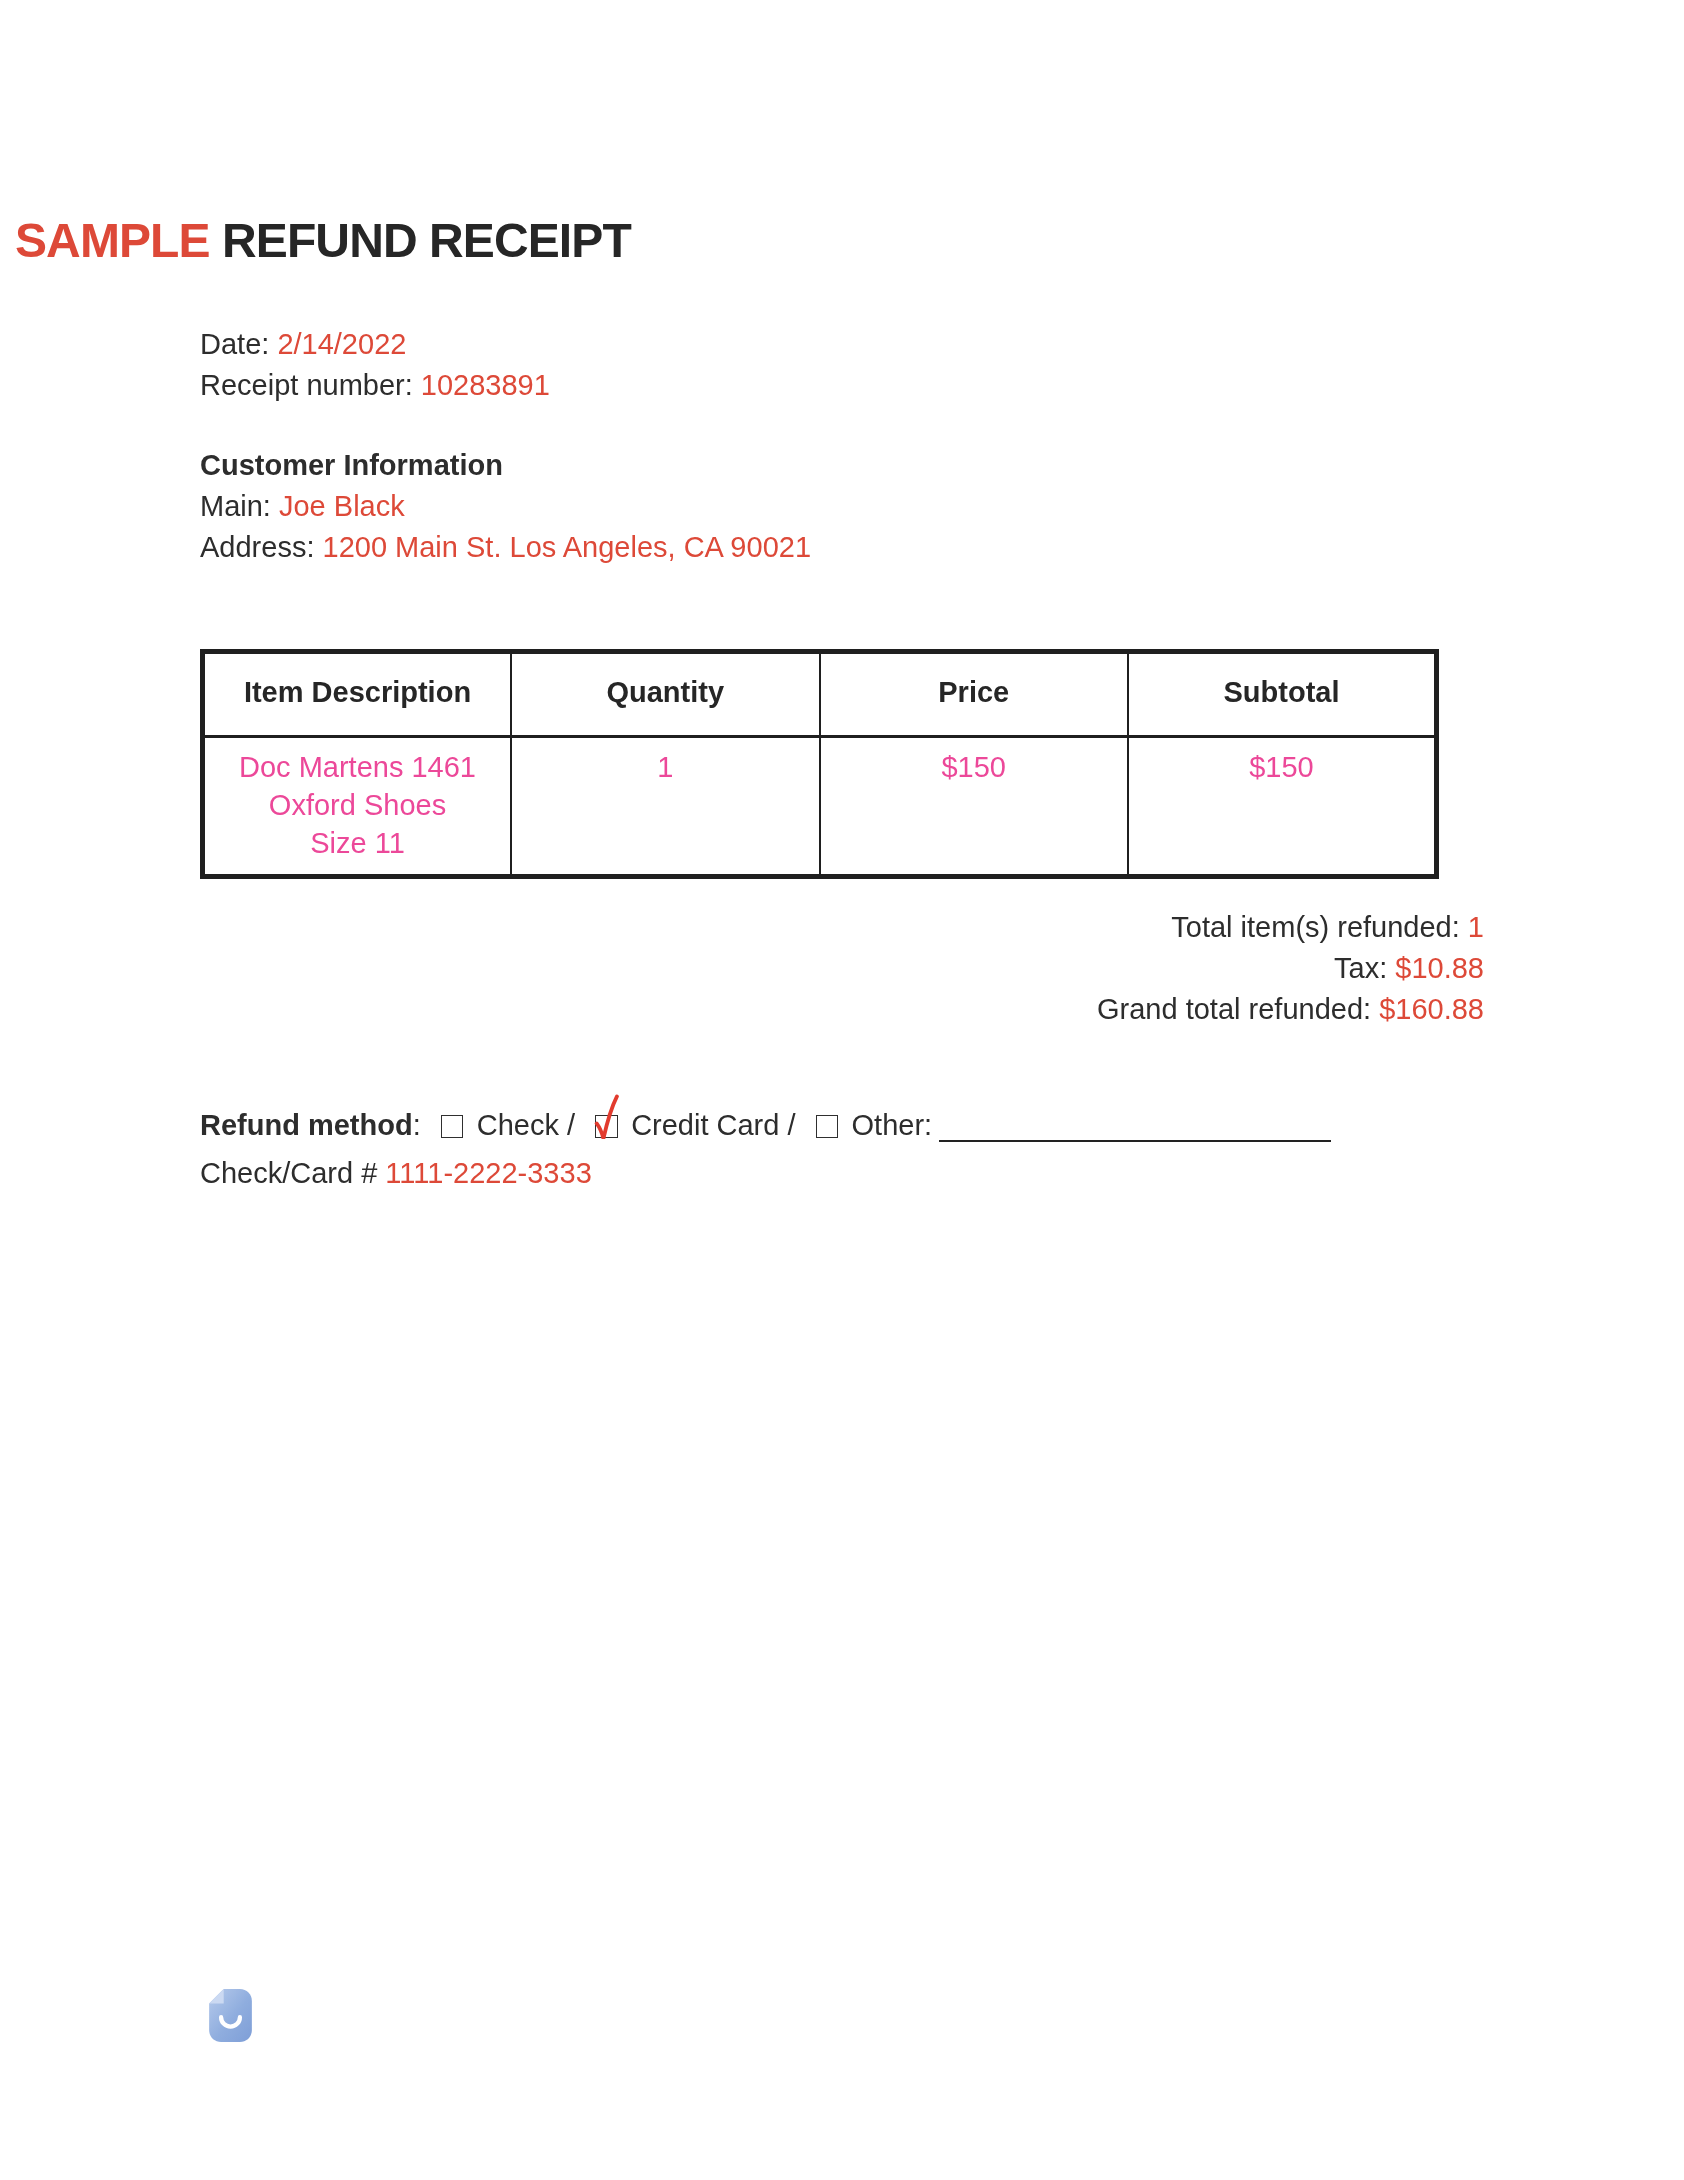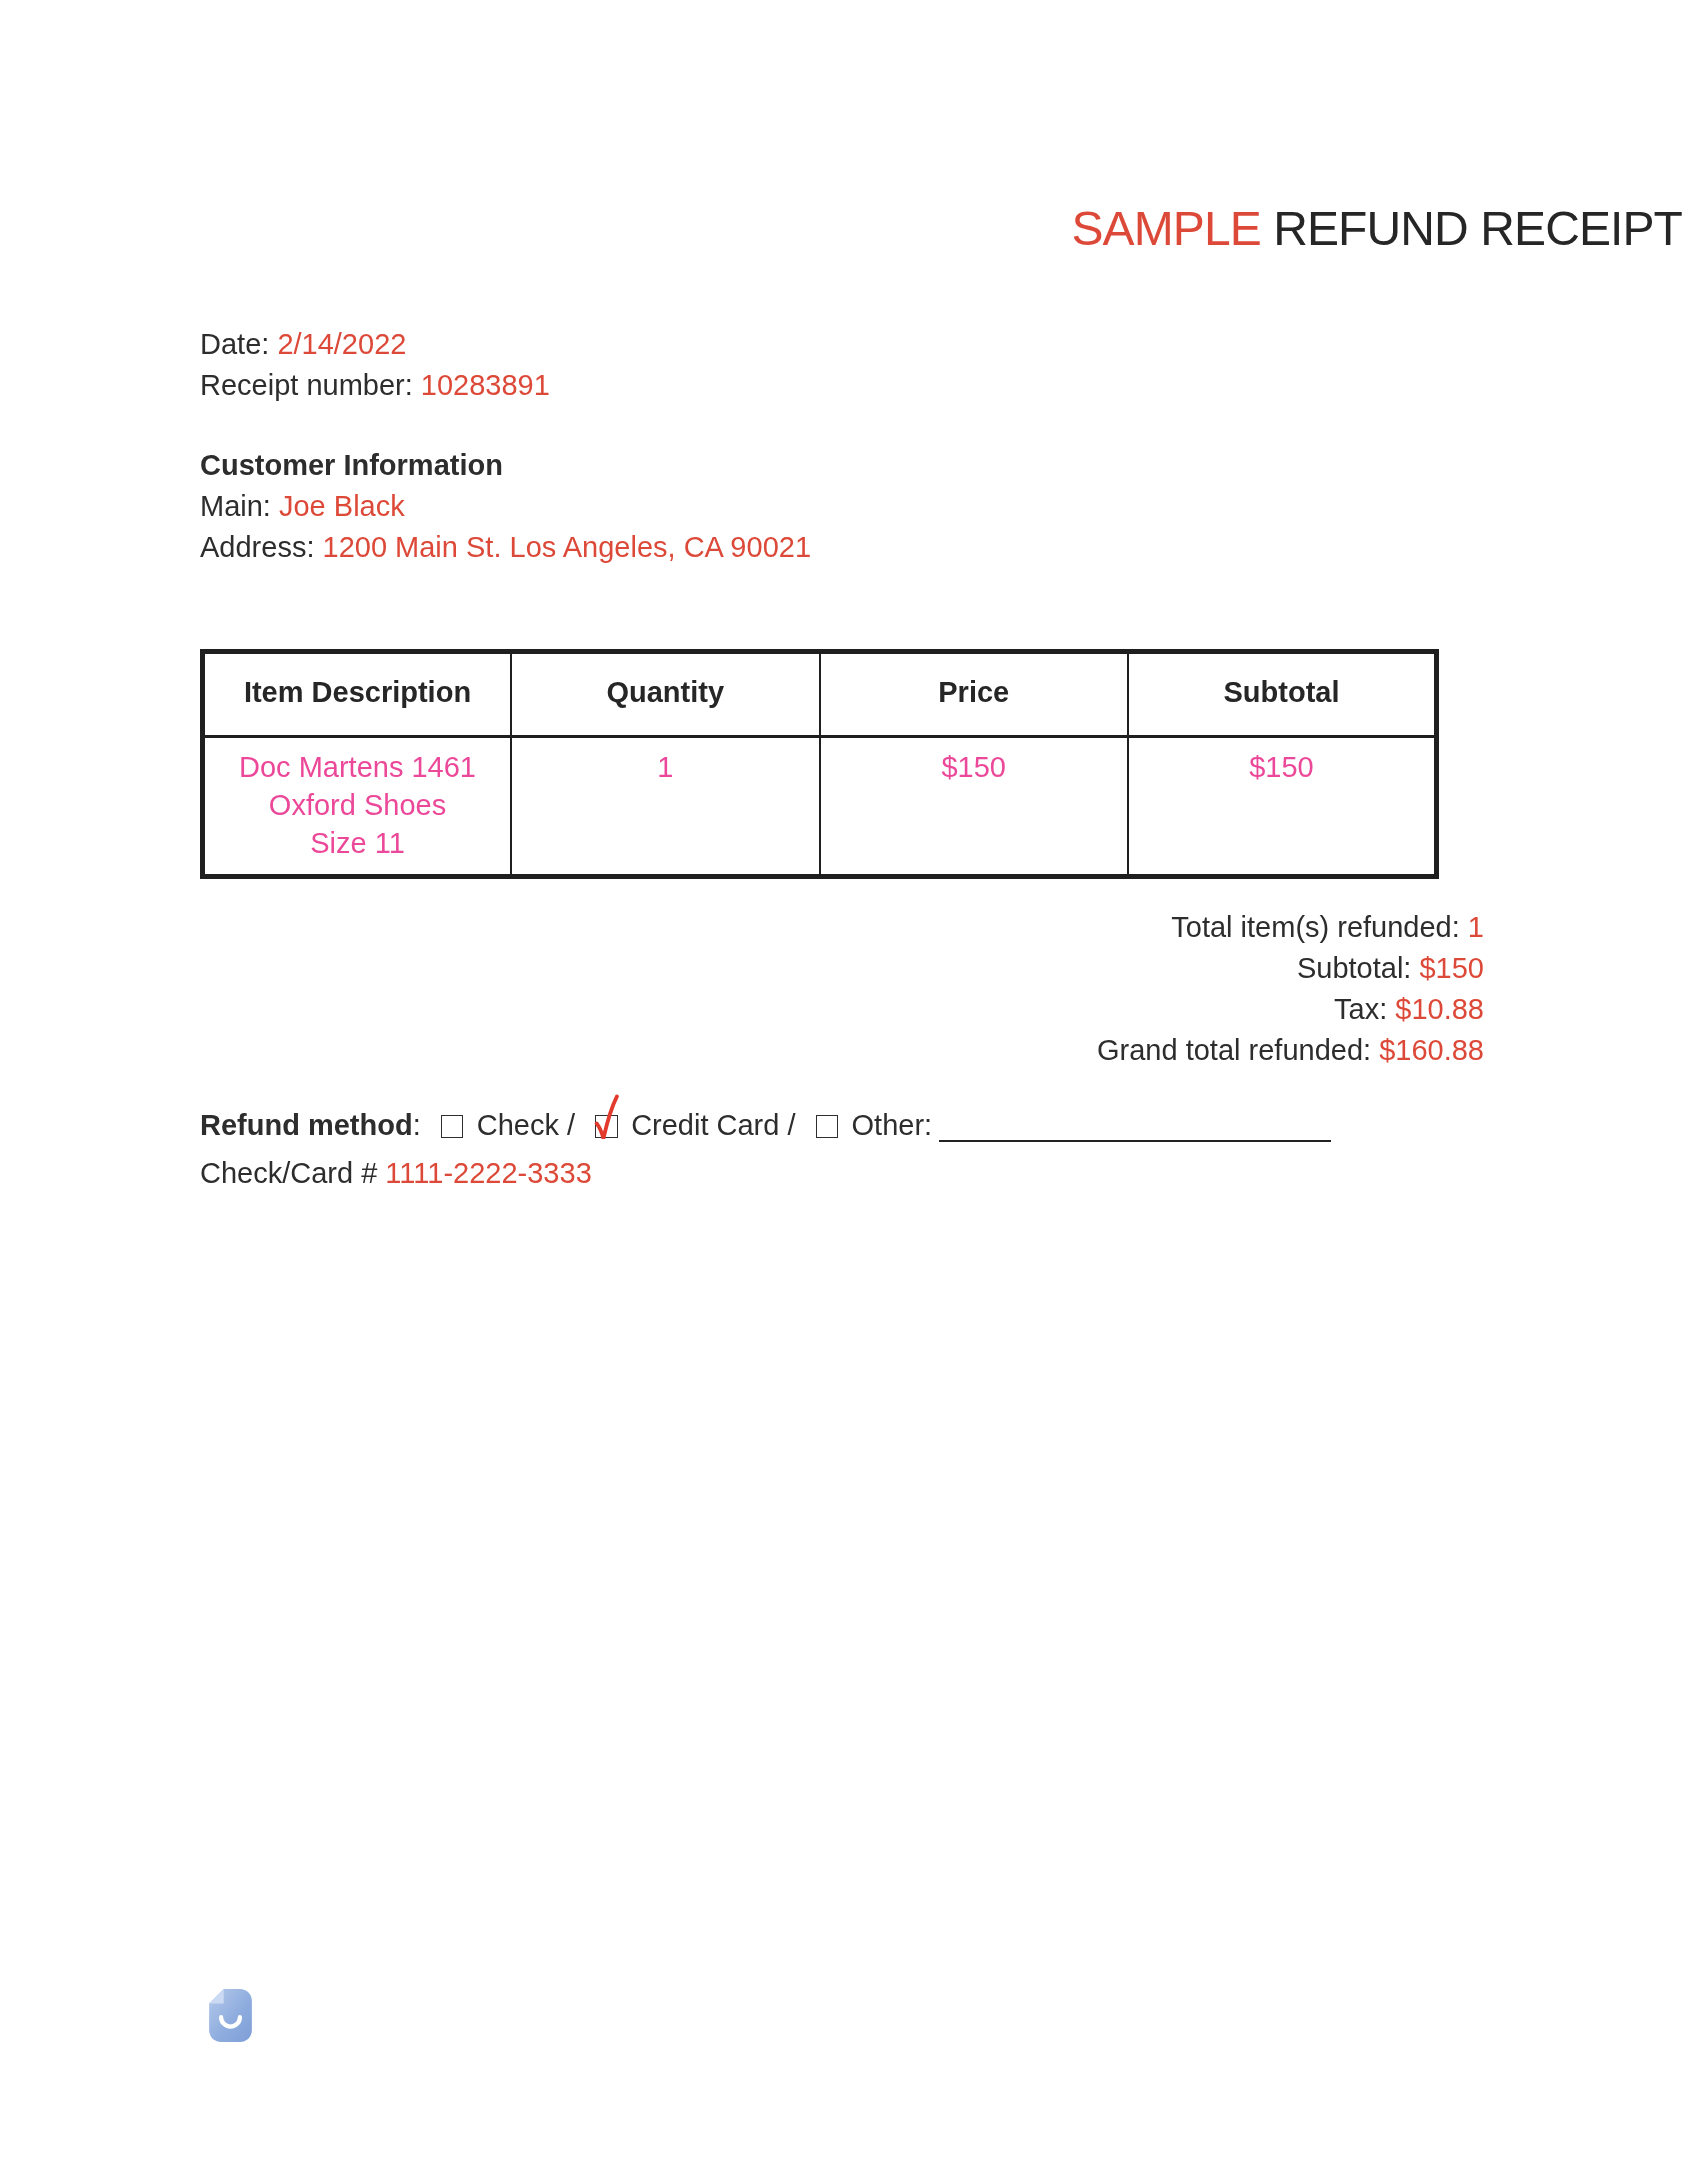--- a/index.html
+++ b/index.html
@@ -9,22 +9,22 @@
     background:#ffffff;
     font-family:"Liberation Sans","DejaVu Sans",sans-serif;
     color:#2d2d2d;
     overflow:hidden;
   }
   .red { color:#dd4938; }
   .bold { font-weight:bold; }
 
   .title {
     position:absolute; top:198px; left:0; right:0;
-    margin:3px; text-align:right;
-    font-size:48px; font-weight:normal; letter-spacing:-0.9px;
+    margin:15px; text-align:left;
+    font-size:48px; font-weight:bold; letter-spacing:-0.9px;
     color:#262626;
   }
 
   .textblock { position:absolute; left:200px; font-size:29px; line-height:41px; }
   .meta   { top:324px; }
   .customer { top:445px; }
 
   .itemtable {
     position:absolute; top:649px; left:200px; width:1239px;
     border-collapse:collapse; table-layout:fixed;
@@ -102,21 +102,20 @@
         </td>
         <td>1</td>
         <td>$150</td>
         <td>$150</td>
       </tr>
     </tbody>
   </table>
 
   <div class="totals">
     <div><span>Total item(s) refunded: </span><span class="red">1</span></div>
-    <div><span>Subtotal: </span><span class="red">$150</span></div>
     <div><span>Tax: </span><span class="red">$10.88</span></div>
     <div><span>Grand total refunded: </span><span class="red">$160.88</span></div>
   </div>
 
   <div class="refund-line1"><span class="bold">Refund method</span><span>: </span><span class="cb"></span><span>Check</span><span> / </span><span class="cb"><svg class="tick" viewBox="0 0 30 58" xmlns="http://www.w3.org/2000/svg">
           <path d="M3 36 C6 40 9 46 11 54 C15 36 21 16 27 4" fill="none" stroke="#e23b2e" stroke-width="4.5" stroke-linecap="round"></path>
         </svg></span><span>Credit Card</span><span> / </span><span class="cb"></span><span>Other:</span><span class="blank-line"></span></div>
 
   <div class="refund-line2"><span>Check/Card # </span><span class="red">1111-2222-3333</span></div>
 

